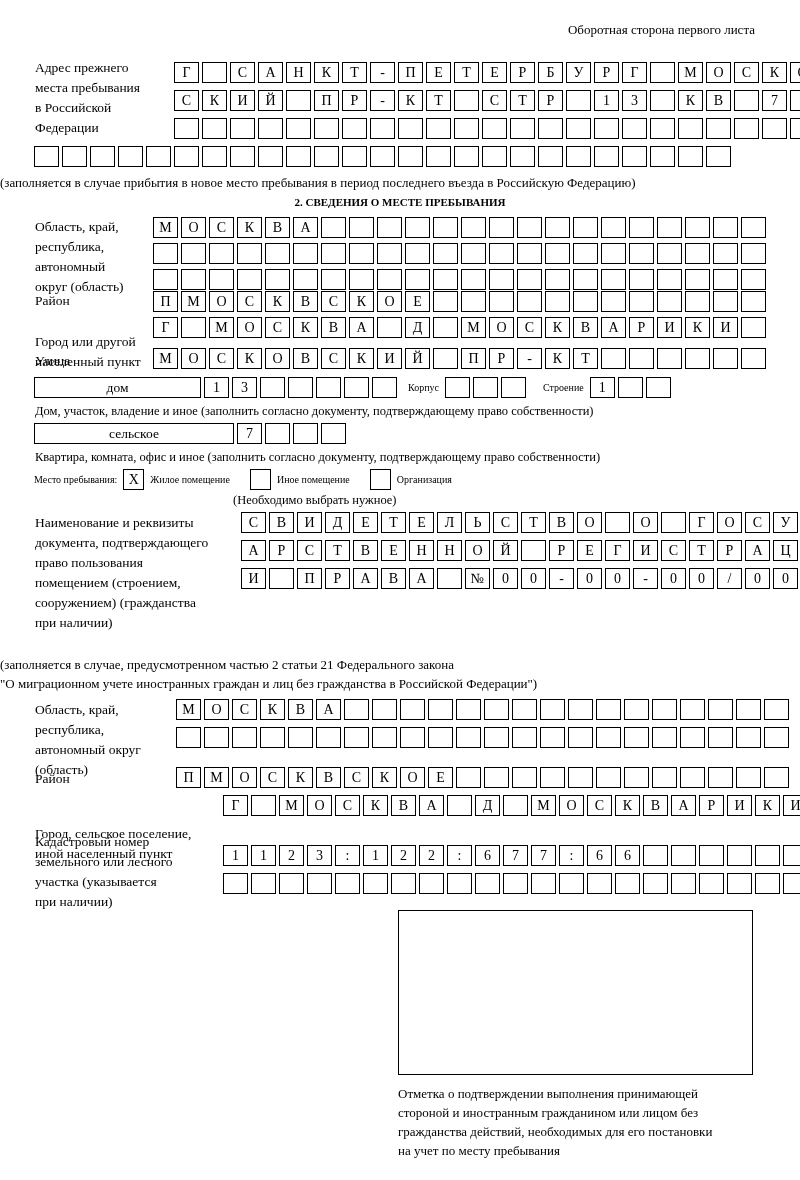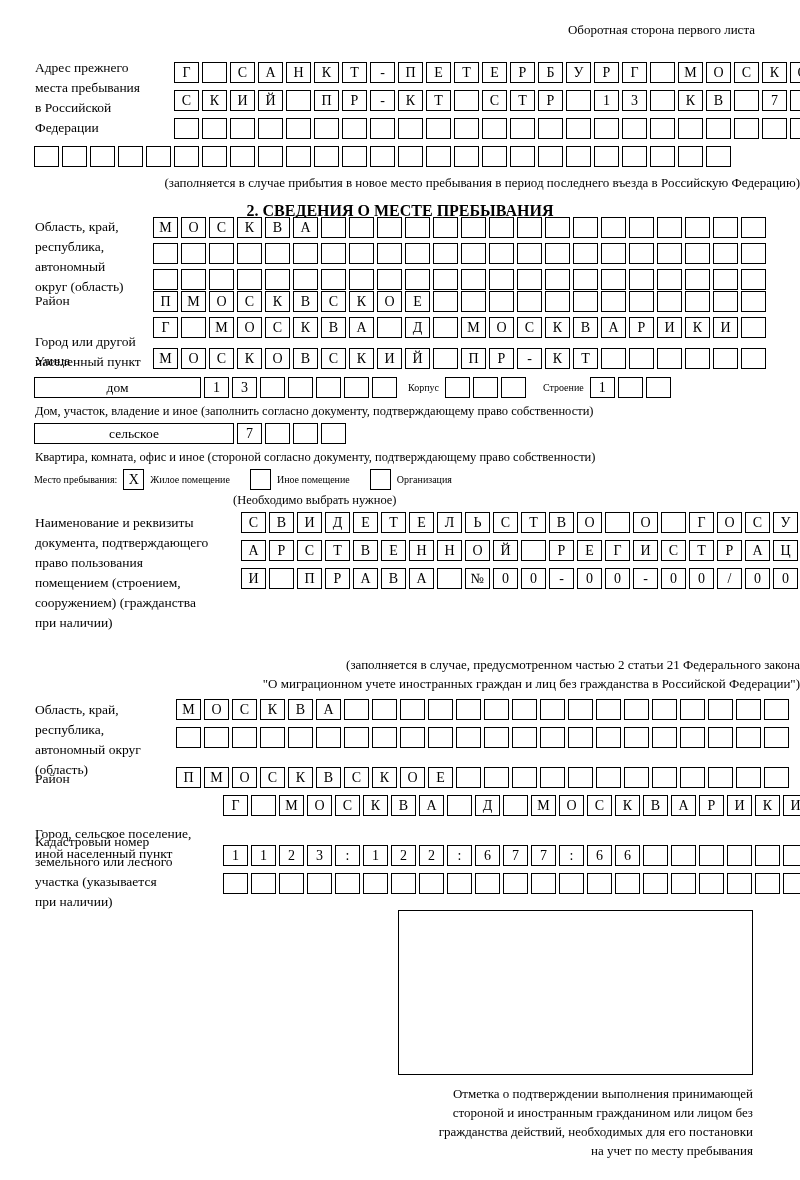--- a/index.html
+++ b/index.html
@@ -81,32 +81,31 @@
     background: #fff;
   }
   .bigbox {
     position: absolute;
     border: 1px solid #000;
     background: #fff;
     box-sizing: border-box;
   }
   .center-note {
     position: absolute;
-    text-align: right;
+    text-align: left;
     font-size: 13px;
     line-height: 18px;
   }
   .sect-title {
     position: absolute;
     font-weight: bold;
-    font-size: 16px;
+    font-size: 11px;
     text-align: center;
     width: 100%;
     left: 0;
-    margin-top: 6px;
   }
 </style>
 </head>
 <body>
 
 <div class="page">
 
   <div class="hdr">Оборотная сторона первого листа</div>
 
   <div class="lbl" style="left:35px; top:58px;">Адрес прежнего
@@ -408,21 +407,21 @@
   <div class="lbl small" style="left:35px; top:401px;">Дом, участок, владение и иное (заполнить согласно документу, подтверждающему право собственности)</div>
 
   <div class="row" style="left:34px; top:423px;">
     <div class="boxlabel" style="width:200px;">сельское</div>
     <div class="cell">7</div>
     <div class="cell"></div>
     <div class="cell"></div>
     <div class="cell"></div>
   </div>
 
-  <div class="lbl small" style="left:35px; top:447px;">Квартира, комната, офис и иное (стороной согласно документу, подтверждающему право собственности)</div>
+  <div class="lbl small" style="left:35px; top:447px;">Квартира, комната, офис и иное (заполнить согласно документу, подтверждающему право собственности)</div>
 
   <div class="row" style="left:34px; top:469px; align-items:center;">
     <div class="inline-text">Место пребывания:</div>
     <div class="chk">X</div>
     <div class="inline-text">Жилое помещение</div>
     <div class="chk" style="margin-left:14px;"></div>
     <div class="inline-text">Иное помещение</div>
     <div class="chk" style="margin-left:14px;"></div>
     <div class="inline-text">Организация</div>
   </div>

